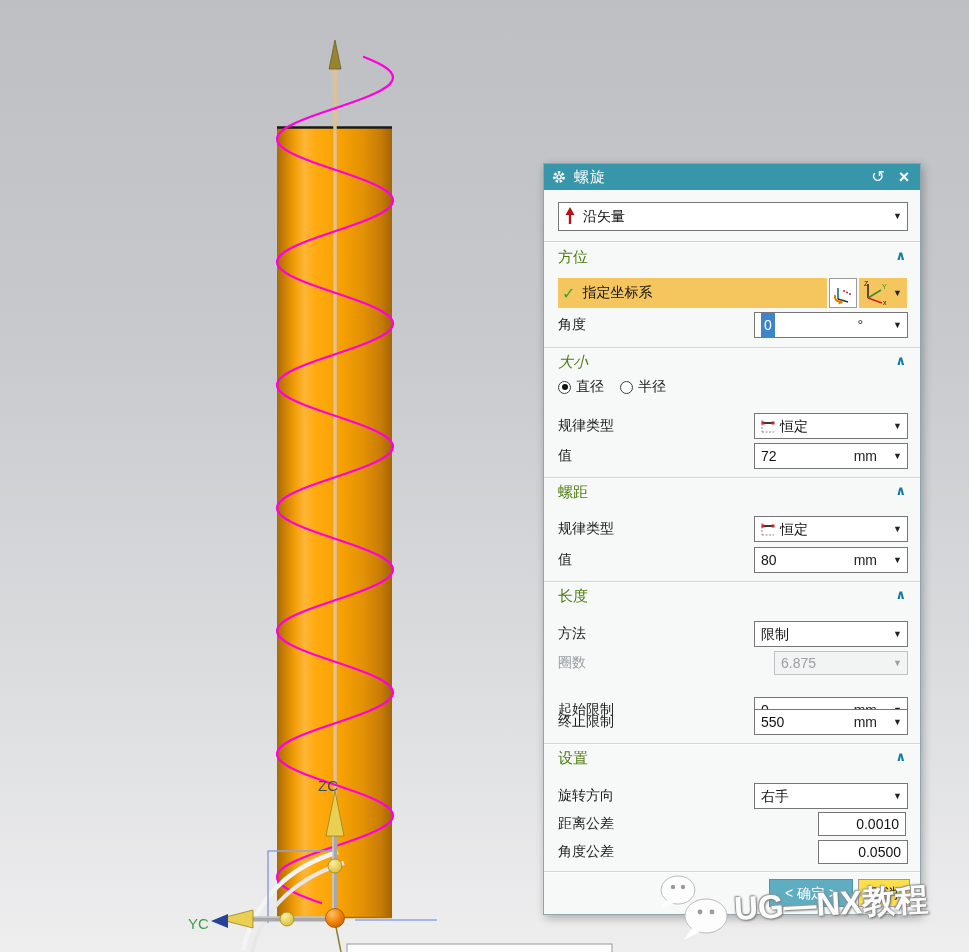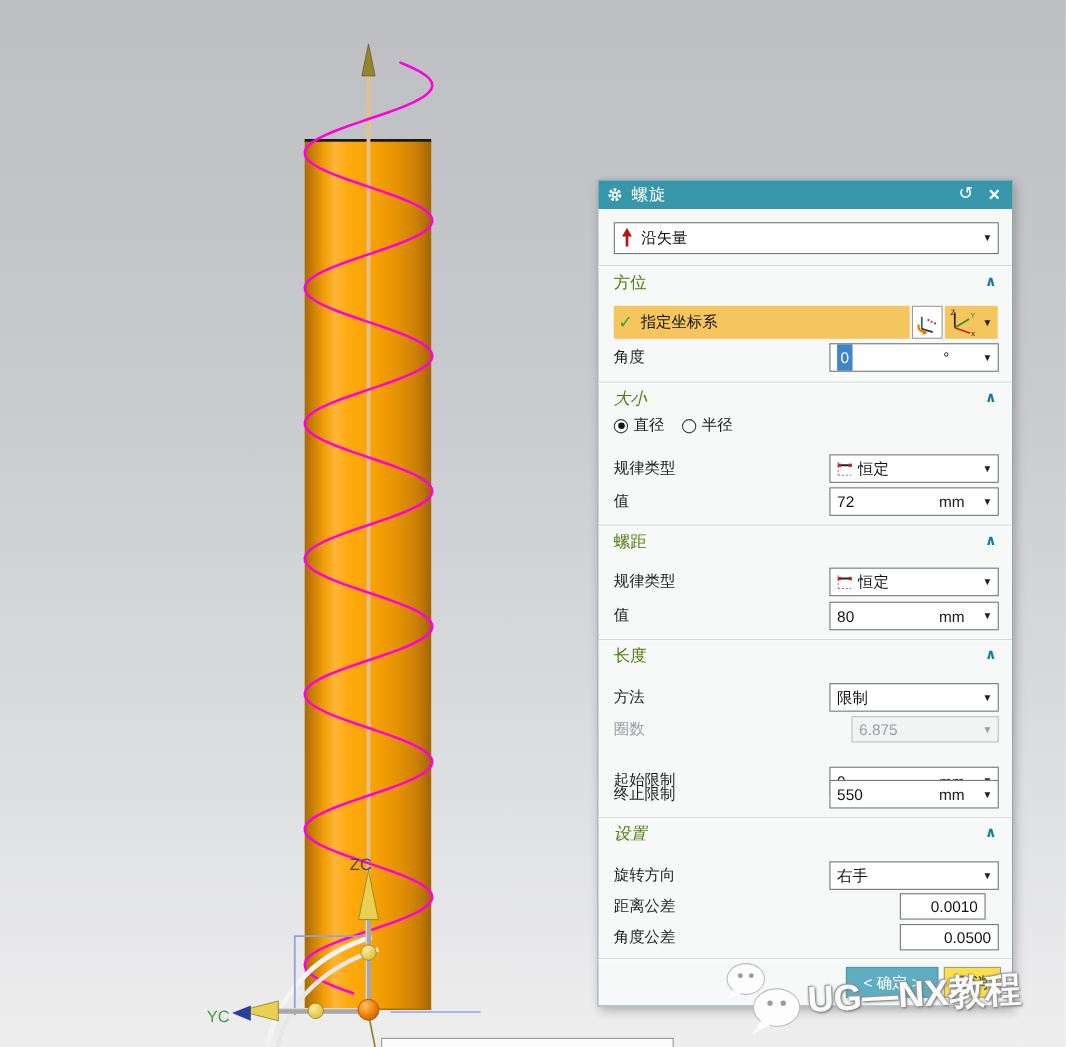--- a/index.html
+++ b/index.html
@@ -311,36 +311,36 @@
       <span class="lbl">终止限制</span>
       <div class="field f-main">
         <span class="val">550</span>
         <span class="unit">mm</span>
         <span class="dd">▼</span>
       </div>
     </div>
 
     <div class="groove" style="top:579px;"></div>
 
-    <div class="row" style="top:585px;height:22px;font-style:italic;">
+    <div class="row" style="top:585px;height:22px;">
       <span class="hdr">设置</span>
       <span class="chev">∧</span>
     </div>
 
     <div class="row" style="top:618px;">
       <span class="lbl">旋转方向</span>
       <div class="field f-main">
         <span class="val">右手</span>
         <span class="dd">▼</span>
       </div>
     </div>
 
     <div class="row" style="top:647px;height:26px;">
       <span class="lbl">距离公差</span>
-      <div class="field" style="left:274px;width:78px;height:24px;text-align:right;">
+      <div class="field" style="left:274px;width:88px;height:24px;text-align:right;">
         <span style="line-height:22px;padding-right:6px;display:block;">0.0010</span>
       </div>
     </div>
 
     <div class="row" style="top:675px;height:26px;">
       <span class="lbl">角度公差</span>
       <div class="field" style="left:274px;width:90px;height:24px;text-align:right;">
         <span style="line-height:22px;padding-right:6px;display:block;">0.0500</span>
       </div>
     </div>

